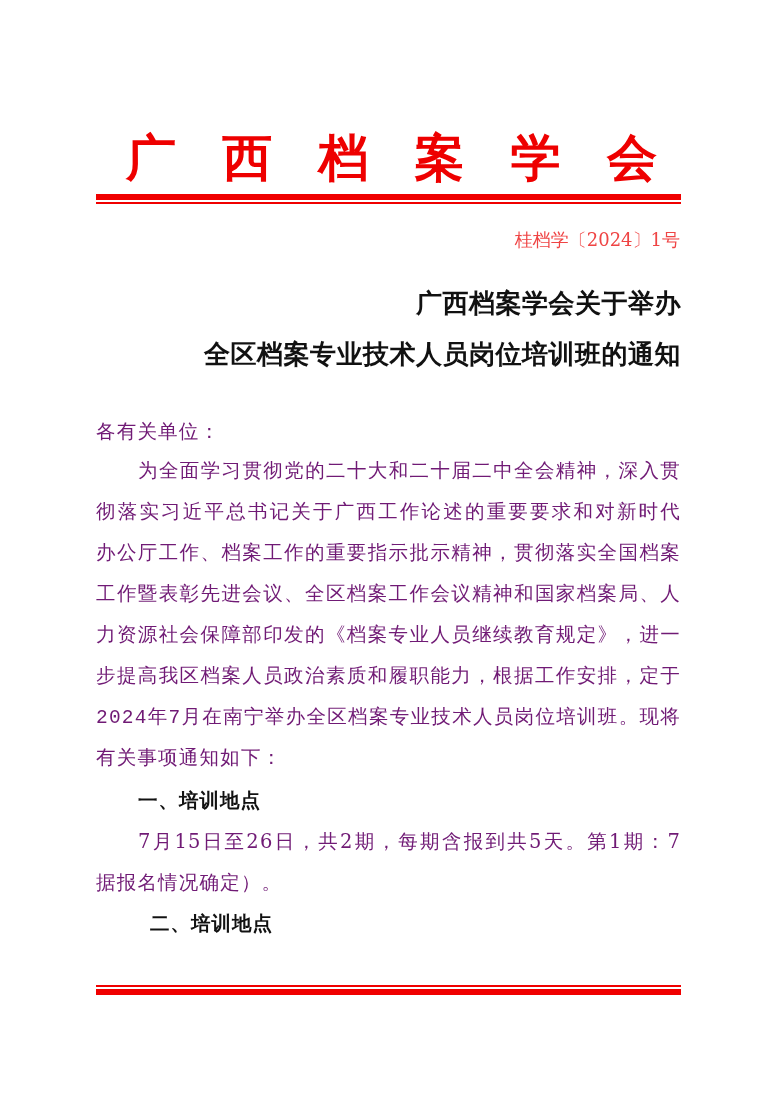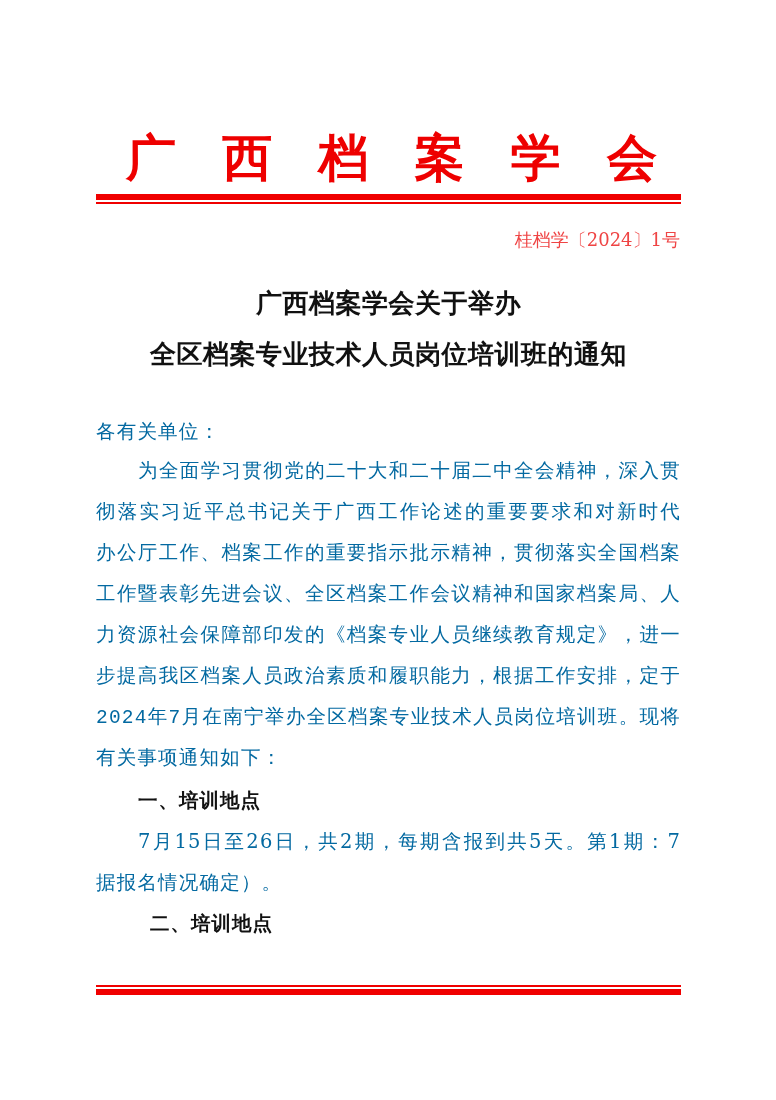--- a/index.html
+++ b/index.html
@@ -11,25 +11,25 @@
               display: flex; justify-content: space-between; align-items: center;
               padding: 0 24px 0 30px; box-sizing: border-box; }
   .masthead span { color: #ee0000; font-size: 50px; font-weight: bold; line-height: 60px;
                    font-family: "DejaVu Serif", "Liberation Serif", serif; }
 
   .rule-thick { position: absolute; left: 96px; width: 585px; height: 6px; background: #f00000; }
   .rule-thin  { position: absolute; left: 96px; width: 585px; height: 2px; background: #f00000; }
 
   .docnum { position: absolute; right: 96px; top: 227px; font-size: 18px; line-height: 26px; color: #ef4444; }
 
-  .title { position: absolute; left: 96px; width: 585px; text-align: center;
+  .title { position: absolute; left: 96px; width: 585px; text-align: right;
            font-size: 26px; font-weight: bold; line-height: 40px; color: #111; letter-spacing: 0.5px; }
 
   .para { position: absolute; left: 96px; width: 585px; font-size: 19.5px; line-height: 41px;
-          color: #0369a1; text-align: justify; letter-spacing: 1.2px; }
+          color: #701a75; text-align: justify; letter-spacing: 1.2px; }
   .line { display: block; white-space: nowrap; text-align-last: justify; text-align: justify; }
   .line.last { text-align-last: left; }
   .indent { padding-left: 42px; }
   .heading { position: absolute; left: 138px; font-size: 19.5px; font-weight: bold; line-height: 41px;
              color: #111; font-family: "DejaVu Sans", "Liberation Sans", sans-serif; letter-spacing: 1px; }
 </style>
 </head>
 <body>
 
 <div class="page">

